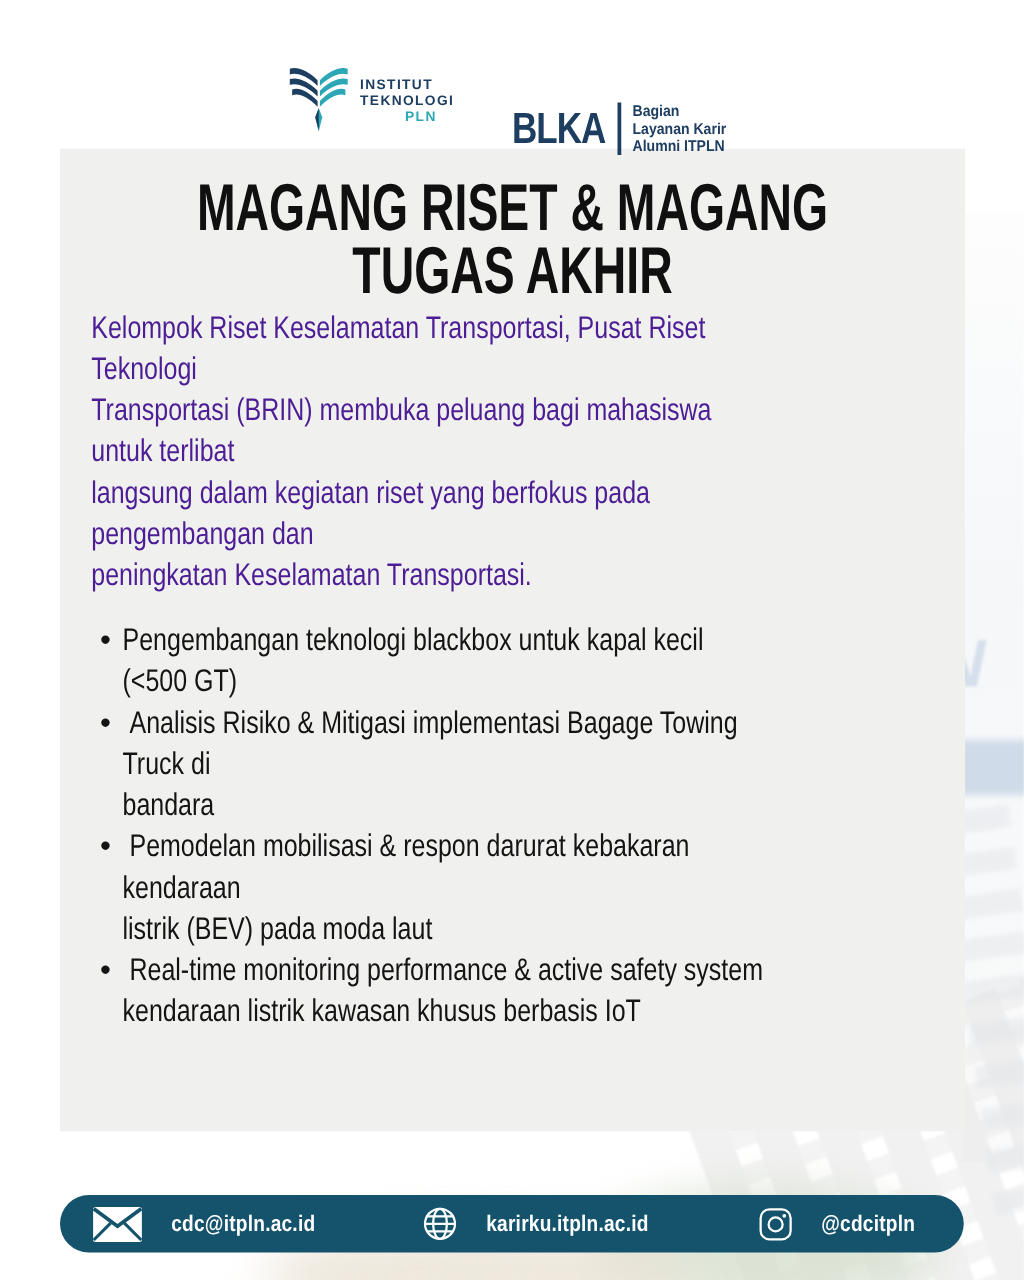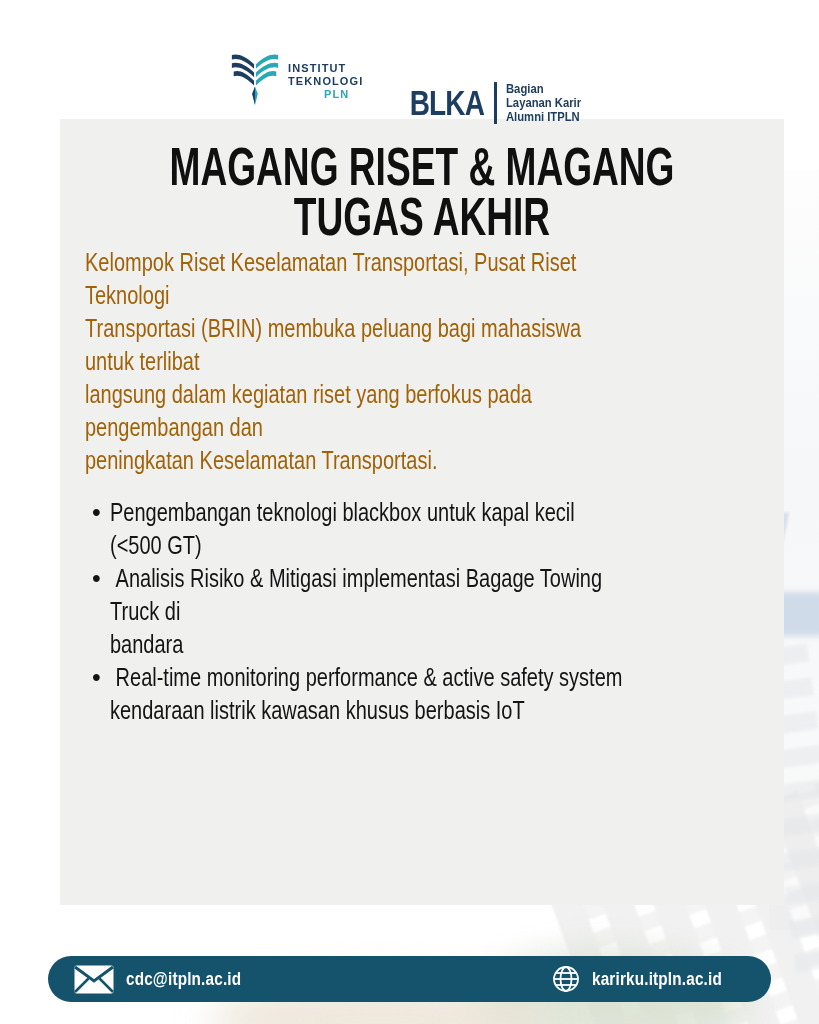--- a/index.html
+++ b/index.html
@@ -61,31 +61,31 @@
   .blka-acronym {
     font-size: 35px; font-weight: 700; color: #1d3e60; letter-spacing: -1px;
     transform: scaleX(0.8); transform-origin: 100% 50%;
   }
   .blka-sep { width: 3px; height: 42px; background: #1d3e60; }
   .blka-text { font-size: 12.5px; font-weight: 700; color: #1d3e60; line-height: 14px;
     transform: scaleX(0.9); transform-origin: 0 50%; }
 
   
   .poster-card {
-    position: absolute; left: 60px; top: 119px; width: 724px; height: 786px;
+    position: absolute; left: 48px; top: 119px; width: 724px; height: 786px;
     background: #f0f0ef; z-index: 1; box-sizing: border-box;
   }
   .poster-title {
     margin: 23px 0 0; text-align: center;
     font-size: 53px; line-height: 50px; font-weight: 700; color: #101010;
     transform: scaleX(0.70); transform-origin: 50% 0;
     letter-spacing: 0;
   }
   .poster-intro {
-    margin: 4px 0 0; padding: 0 25px; color: #a16207;
+    margin: 4px 0 0; padding: 0 25px; color: #4c1d95;
   }
   .poster-intro .scaled,
   .topic-lines {
     display: inline-block; font-size: 25px; line-height: 33px;
     transform: scaleX(0.80); transform-origin: 0 0; white-space: pre-wrap;
   }
   .topics-heading { margin: 13px 0 0; padding: 0 25px; color: #101010; }
   .topics-heading .scaled {
     display: inline-block; font-size: 31px; line-height: 30px; font-weight: 700;
     transform: scaleX(0.80); transform-origin: 0 50%;
@@ -97,21 +97,21 @@
     font-size: 25px; line-height: 33px; color: #141414;
   }
 
   
   .contact-bar {
     position: absolute; left: 48px; top: 956px; width: 723px; height: 46px;
     background: #14536b; border-radius: 23px; z-index: 3;
     display: flex; align-items: center; justify-content: space-between;
     padding: 0 26px; box-sizing: border-box; color: #ffffff;
   }
-  .contact-item { display: flex; align-items: center; gap: 12px; cursor: pointer; }
+  .contact-item { display: flex; align-items: center; gap: 23px; cursor: pointer; }
   .contact-label {
     display: inline-block; font-size: 18px; font-weight: 700; letter-spacing: .2px;
     transform: scaleX(0.85); transform-origin: 0 50%;
   }
   .contact-item svg { display: block; }
 </style>
 </head>
 <body>
 
 <div class="page">
@@ -160,20 +160,21 @@
       </span>
     </div>
   </div>
 
   <div class="poster-card">
     <h1 class="poster-title">MAGANG RISET &amp; MAGANG<br>TUGAS AKHIR</h1>
     <p class="poster-intro"><span class="scaled">Kelompok Riset Keselamatan Transportasi, Pusat Riset Teknologi<br>Transportasi (BRIN) membuka peluang bagi mahasiswa untuk terlibat<br>langsung dalam kegiatan riset yang berfokus pada pengembangan dan<br>peningkatan Keselamatan Transportasi.</span></p>
     <ul class="topics-list">
       <li class="topic-item"><span class="topic-lines">Pengembangan teknologi blackbox untuk kapal kecil (&lt;500 GT)</span></li>
         <li class="topic-item"><span class="topic-lines"> Analisis Risiko &amp; Mitigasi implementasi Bagage Towing Truck di<br>bandara</span></li>
+        <li class="topic-item"><span class="topic-lines"> Pemodelan mobilisasi &amp; respon darurat kebakaran kendaraan<br>listrik (BEV) pada moda laut</span></li>
         <li class="topic-item"><span class="topic-lines"> Real-time monitoring performance &amp; active safety system<br>kendaraan listrik kawasan khusus berbasis IoT</span></li>
     </ul>
   </div>
 
   <div class="contact-bar">
     <div class="contact-item">
       <span>
         <svg width="40" height="29" viewBox="0 0 40 29">
           <rect x="0.5" y="0.5" width="39" height="28" rx="2" fill="#ffffff"></rect>
           <path d="M1 2 L20 16 L39 2" fill="none" stroke="#14536b" stroke-width="3"></path>
@@ -187,15 +188,25 @@
         <svg width="28" height="28" viewBox="0 0 28 28" fill="none" stroke="#ffffff" stroke-width="1.8">
           <circle cx="14" cy="14" r="12"></circle>
           <ellipse cx="14" cy="14" rx="5.5" ry="12"></ellipse>
           <line x1="2" y1="14" x2="26" y2="14"></line>
           <line x1="4" y1="8" x2="24" y2="8"></line>
           <line x1="4" y1="20" x2="24" y2="20"></line>
         </svg>
       </span>
       <span class="contact-label">karirku.itpln.ac.id</span>
     </div>
+    <div class="contact-item">
+      <span>
+        <svg width="27" height="27" viewBox="0 0 27 27" fill="none" stroke="#ffffff" stroke-width="1.8">
+          <rect x="1.5" y="1.5" width="24" height="24" rx="7"></rect>
+          <circle cx="13.5" cy="13.5" r="5.6"></circle>
+          <circle cx="20.4" cy="6.6" r="1.5" fill="#ffffff" stroke="none"></circle>
+        </svg>
+      </span>
+      <span class="contact-label">@cdcitpln</span>
+    </div>
   </div>
 
 </div>
 
 </body></html>

